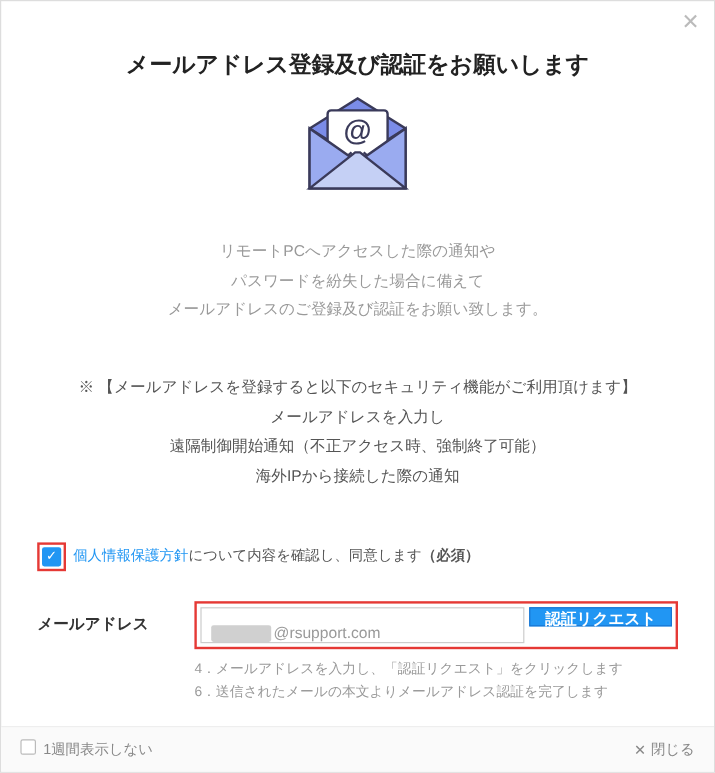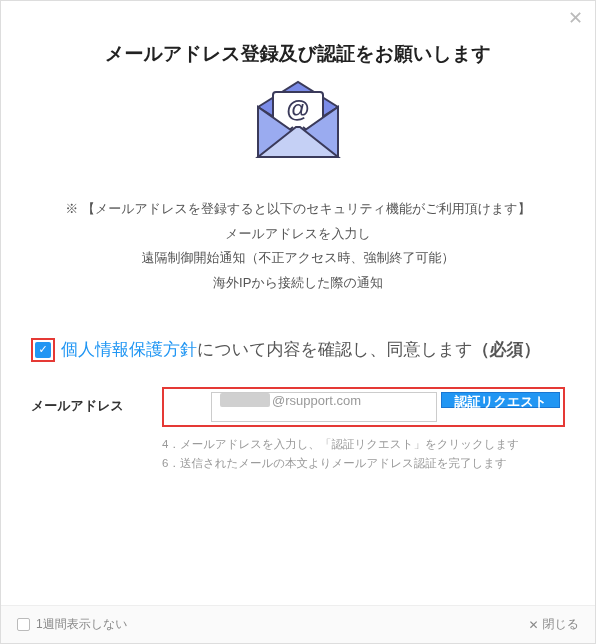--- a/index.html
+++ b/index.html
@@ -73,21 +73,21 @@
       height: 16px;
       background: #2196F3;
       border-radius: 2px;
       display: flex;
       align-items: center;
       justify-content: center;
       color: white;
       font-size: 11px;
     }
     .consent-text {
-      font-size: 17px;
+      font-size: 12px;
       color: #555;
       font-family: Liberation Serif, serif;
     }
     .link {
       color: #2196F3;
     }
     .required {
       font-weight: bold;
     }
     .email-row {
@@ -112,24 +112,23 @@
       padding: 3px;
       display: flex;
       gap: 4px;
       margin-bottom: 8px;
     }
     .email-input-wrap {
       flex: 1;
       border: 1px solid #ccc;
       background: #fff;
       display: flex;
-      align-items: flex-start;
+      align-items: flex-end;
       padding: 0 8px;
       height: 30px;
-      margin-left: 44px;
     }
     .redacted {
       width: 50px;
       height: 14px;
       background: #d0d0d0;
       border-radius: 2px;
       margin-right: 2px;
       flex-shrink: 0;
     }
     .domain-text {
@@ -155,21 +154,20 @@
     .footer {
       border-top: 1px solid #eee;
       padding: 10px 16px;
       display: flex;
       justify-content: space-between;
       align-items: center;
       background: #fafafa;
     }
     .footer-left {
       display: flex;
-      align-items: center;
       gap: 6px;
       font-size: 12px;
       color: #888;
     }
     .footer-cb {
       width: 13px;
       height: 13px;
       border: 1px solid #bbb;
       background: #fff;
       border-radius: 2px;
@@ -197,20 +195,25 @@
         <path d="M 20 30 L 60 5 L 100 30 L 100 80 L 20 80 Z" fill="#7b8ce8" stroke="#3a3a5a" stroke-width="2"></path>
         <path d="M 20 30 L 60 55 L 100 30" fill="none" stroke="#3a3a5a" stroke-width="2"></path>
         <rect x="35" y="15" width="50" height="40" rx="3" fill="#fff" stroke="#3a3a5a" stroke-width="2"></rect>
         <text x="60" y="40" font-size="24" text-anchor="middle" fill="#3a3a5a" font-weight="bold">@</text>
         <path d="M 20 80 L 55 50 M 100 80 L 65 50" fill="none" stroke="#3a3a5a" stroke-width="2"></path>
         <path d="M 20 30 L 20 80 L 100 80 L 100 30 L 60 58 Z" fill="#9aabf0" stroke="#3a3a5a" stroke-width="2"></path>
         <path d="M 20 80 L 58 50 L 62 50 L 100 80 Z" fill="#c5d0f5" stroke="#3a3a5a" stroke-width="2"></path>
       </svg>
     </div>
 
+    <div class="desc">
+      <div>リモートPCへアクセスした際の通知や</div>
+      <div>パスワードを紛失した場合に備えて</div>
+      <div>メールアドレスのご登録及び認証をお願い致します。</div>
+    </div>
 
     <div class="security">
       <div>※ 【メールアドレスを登録すると以下のセキュリティ機能がご利用頂けます】</div>
       <div>メールアドレスを入力し</div>
       <div>遠隔制御開始通知（不正アクセス時、強制終了可能）</div>
       <div>海外IPから接続した際の通知</div>
     </div>
 
     <div class="consent-row">
       <span class="red-box">

